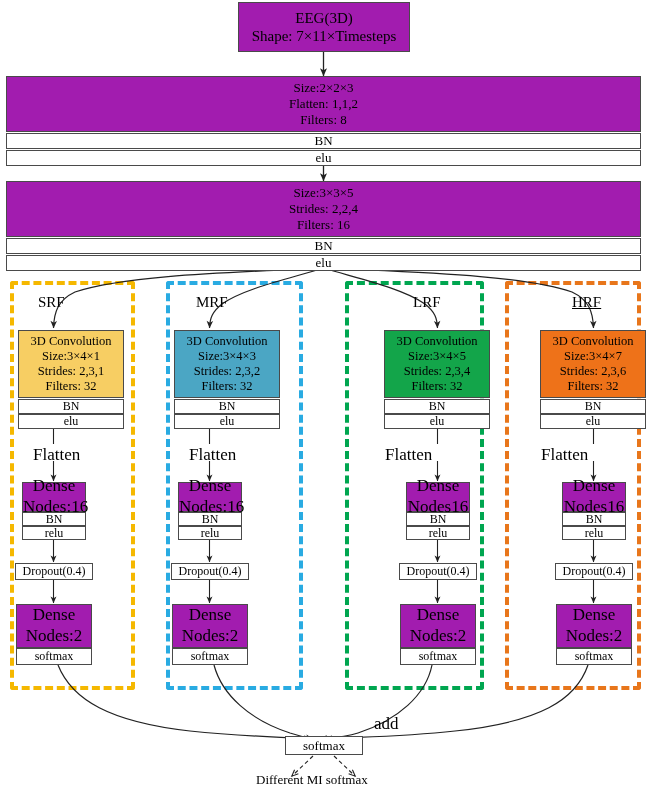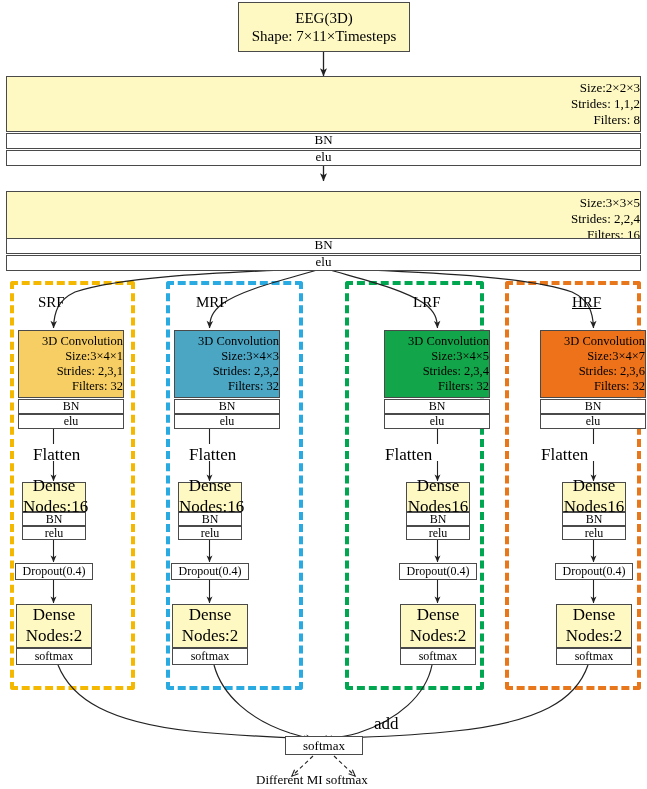--- a/index.html
+++ b/index.html
@@ -19,21 +19,21 @@
     position:absolute;
     left:0; top:0;
     width:647px; height:789px;
     pointer-events:none;
     z-index:1;
   }
   .node{
     position:absolute;
     box-sizing:border-box;
     border:1.4px solid #4a4a4a;
-    background:#fef9c3;
+    background:#a21caf;
     z-index:2;
     display:flex;
     flex-direction:column;
     align-items:stretch;
     justify-content:center;
   }
   .node .line{
     text-align:center;
     line-height:1.22;
     white-space:nowrap;
@@ -64,25 +64,25 @@
     z-index:0;
     border-radius:3px;
   }
   .convbody{
     position:absolute;
     box-sizing:border-box;
     border:1.4px solid #4a4a4a;
     z-index:2;
     display:flex;
     flex-direction:column;
-    align-items:flex-end;
+    align-items:center;
     justify-content:center;
   }
   .fs15{font-size:15px;}
-  .fs13{font-size:13px;align-items:flex-end;}
+  .fs13{font-size:13px;}
   .fs12{font-size:12px;}
   .fs11{font-size:17px;}
   .fs115{font-size:12.5px;}
 </style>
 </head>
 <body>
 
 <div id="canvas">
 
   <svg id="wires" viewBox="0 0 647 789" xmlns="http://www.w3.org/2000/svg">
@@ -133,27 +133,27 @@
     <path d="M334,756 L355,776" stroke="#222" stroke-width="1.1" fill="none" stroke-dasharray="4,3" marker-end="url(#ahd)"></path>
   </svg>
 
   <div class="node fs15" style="left:238px;top:2px;width:172px;height:50px;">
     <div class="line">EEG(3D)</div>
     <div class="line">Shape: 7×11×Timesteps</div>
   </div>
 
   <div class="node fs13" style="left:6px;top:76px;width:635px;height:56px;">
     <div class="line">Size:2×2×3</div>
-    <div class="line">Strides: 1,1,2</div>
+    <div class="line">Flatten: 1,1,2</div>
     <div class="line">Filters: 8</div>
   </div>
   <div class="bar fs13" style="left:6px;top:133px;width:635px;height:16px;">BN</div>
   <div class="bar fs13" style="left:6px;top:150px;width:635px;height:16px;">elu</div>
 
-  <div class="node fs13" style="left:6px;top:191px;width:635px;height:56px;">
+  <div class="node fs13" style="left:6px;top:181px;width:635px;height:56px;">
     <div class="line">Size:3×3×5</div>
     <div class="line">Strides: 2,2,4</div>
     <div class="line">Filters: 16</div>
   </div>
   <div class="bar fs13" style="left:6px;top:238px;width:635px;height:16px;">BN</div>
   <div class="bar fs13" style="left:6px;top:255px;width:635px;height:16px;">elu</div>
 
   <div class="dashbox" style="left: 10px; top: 281px; width: 125px; height: 409px; border-color: rgb(245, 184, 0);"></div>
   <div class="dashbox" style="left: 166px; top: 281px; width: 137px; height: 409px; border-color: rgb(41, 171, 226);"></div>
   <div class="dashbox" style="left: 345px; top: 281px; width: 139px; height: 409px; border-color: rgb(0, 166, 80);"></div>

